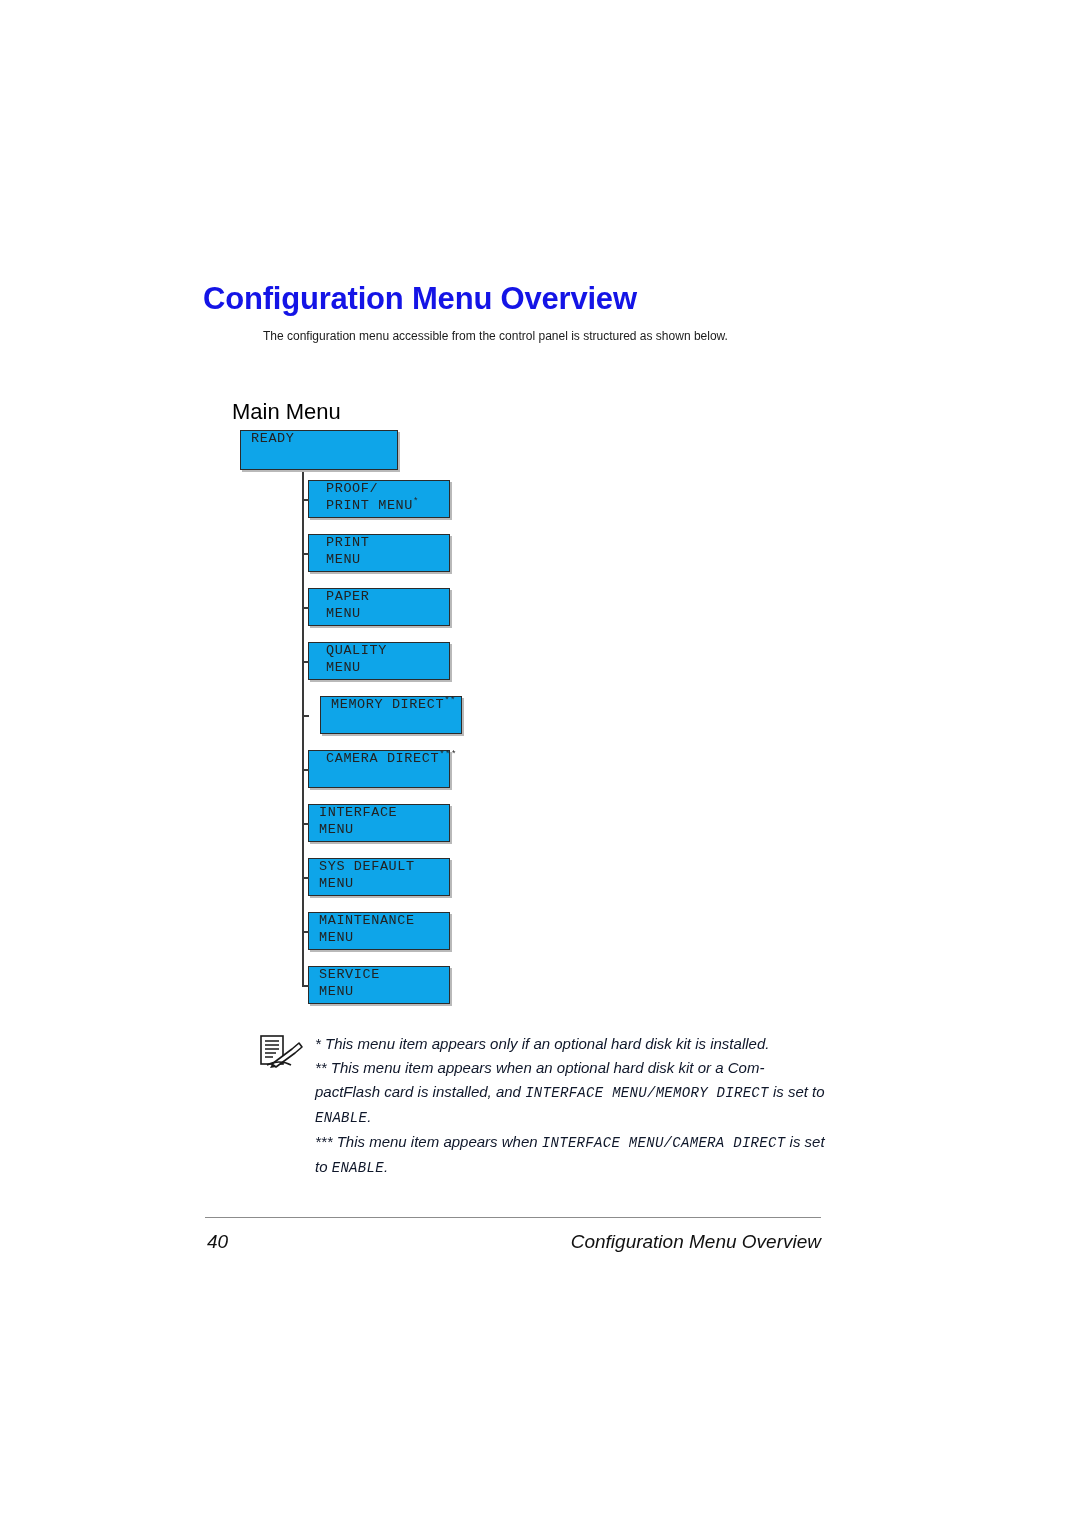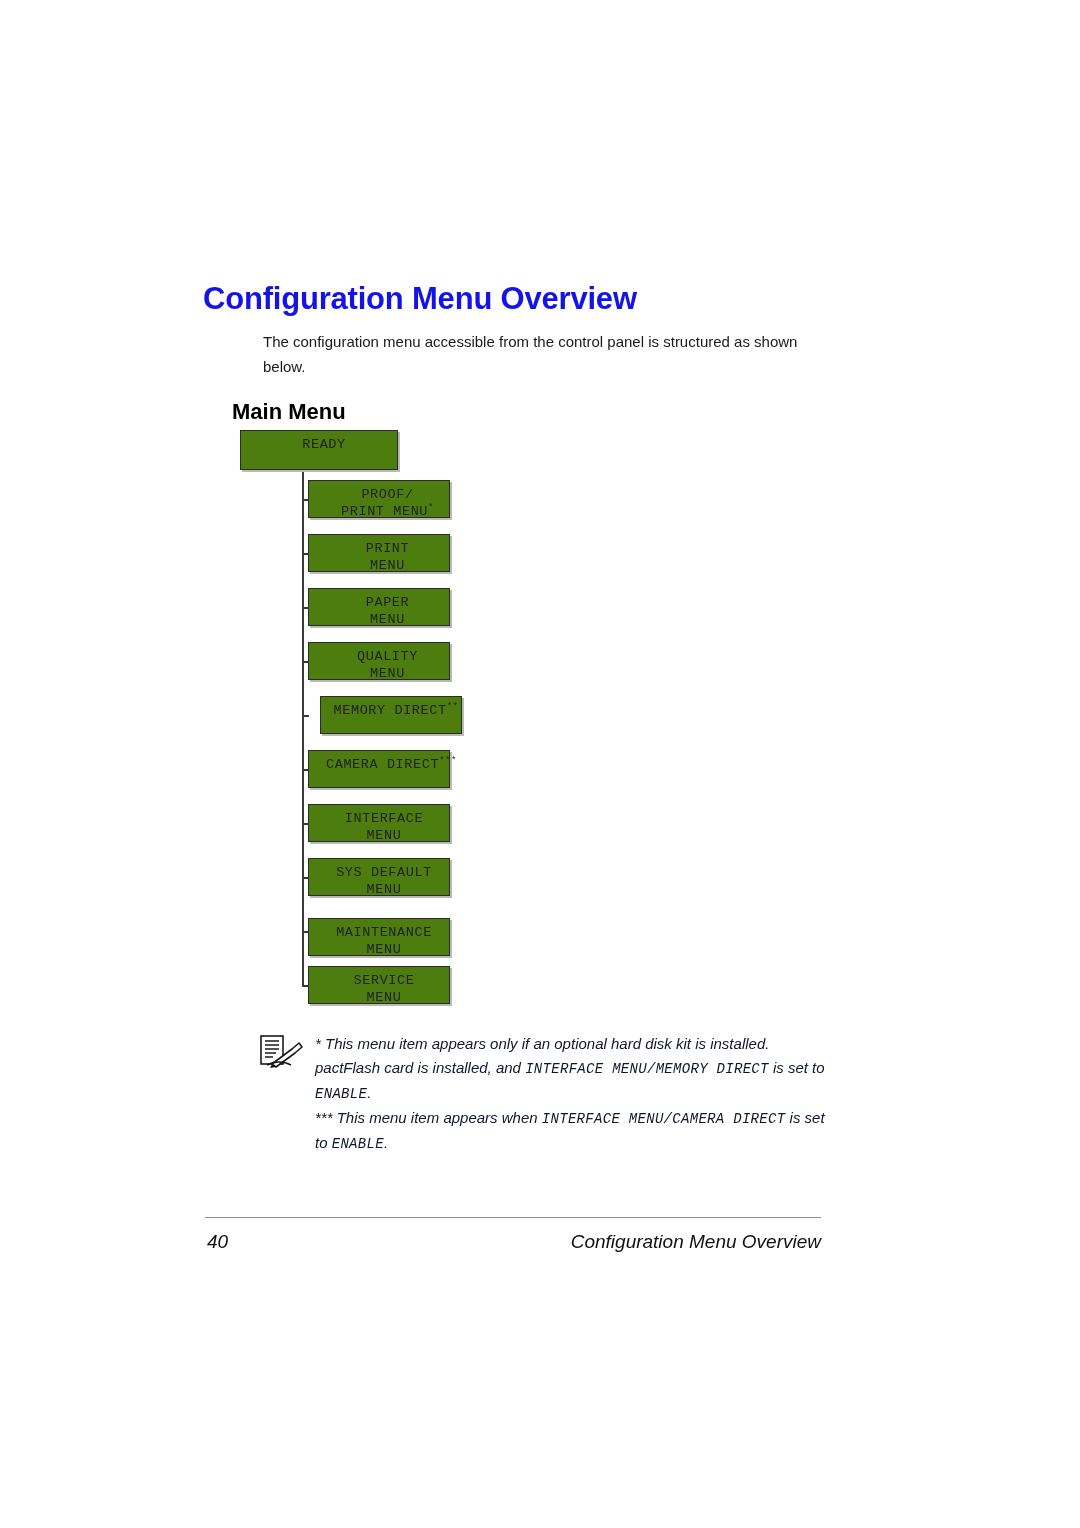--- a/index.html
+++ b/index.html
@@ -34,58 +34,56 @@
     color: #1414e6;
     white-space: nowrap;
   }
 
   
   .intro {
     position: absolute;
     left: 263px;
     top: 314px;
     width: 540px;
-    font-size: 15px;
-    line-height: 25px;
+    font-size: 12px;
+    line-height: 20px;
     color: #1a1a1a;
   }
 
   
   .subheading {
     position: absolute;
     left: 232px;
     top: 381px;
     font-size: 22px;
-    font-weight: bold;
+    font-weight: normal;
     color: #000000;
     white-space: nowrap;
   }
 
   
   .diagram {
     position: absolute;
     left: 238px;
     top: 428px;
     width: 400px;
     height: 595px;
   }
 
   .box {
     position: absolute;
     box-sizing: border-box;
-    background: #4d7c0f;
+    background: #0ea5e9;
     border: 1.5px solid #2b2b2b;
     box-shadow: 2px 2px 0 0 #b9b9b9;
     font-family: "Liberation Mono", "DejaVu Sans Mono", monospace;
     font-size: 13.5px;
     line-height: 16.5px;
     color: #222222;
     letter-spacing: 0.6px;
-    padding-top: 6px;
-    text-align: center;
   }
   .box .line {
     display: block;
     white-space: nowrap;
   }
   .box .ind1 { padding-left: 17px; }
   .box .ind0 { padding-left: 10px; }
   .box sup {
     font-size: 9px;
     line-height: 0;
@@ -230,21 +228,21 @@
       <div class="box box-child" style="top: 376px;">
         <span class="line ind0">INTERFACE</span>
         <span class="line ind0">MENU</span>
       </div>
       <div class="stub" style="top: 395px;"></div>
       <div class="box box-child" style="top: 430px;">
         <span class="line ind0">SYS DEFAULT</span>
         <span class="line ind0">MENU</span>
       </div>
       <div class="stub" style="top: 449px;"></div>
-      <div class="box box-child" style="top: 484px; margin-top: 6px;">
+      <div class="box box-child" style="top: 484px;">
         <span class="line ind0">MAINTENANCE</span>
         <span class="line ind0">MENU</span>
       </div>
       <div class="stub" style="top: 503px;"></div>
       <div class="box box-child" style="top: 538px;">
         <span class="line ind0">SERVICE</span>
         <span class="line ind0">MENU</span>
       </div>
       <div class="stub" style="top: 557px;"></div>
     </div>
@@ -258,20 +256,21 @@
         <line x1="7" y1="15" x2="21" y2="15" stroke="#1a1a1a" stroke-width="1.5"></line>
         <line x1="7" y1="19" x2="18" y2="19" stroke="#1a1a1a" stroke-width="1.5"></line>
         <line x1="7" y1="23" x2="15" y2="23" stroke="#1a1a1a" stroke-width="1.5"></line>
         <path d="M14 30 L34 15 L41 9 L44 13 L37 19 L18 33 Z" fill="#ffffff" stroke="#1a1a1a" stroke-width="1.6" stroke-linejoin="round"></path>
         <path d="M14 30 L18 33 L12 34 Z" fill="#1a1a1a"></path>
         <path d="M9 31 C16 27, 26 27, 33 31" fill="none" stroke="#1a1a1a" stroke-width="1.5"></path>
       </svg>
     </span>
     <div class="note-text">
       <div>* This menu item appears only if an optional hard disk kit is installed.</div>
+      <div>** This menu item appears when an optional hard disk kit or a Com-</div>
       <div><span>pactFlash card is installed, and </span><span class="mono">INTERFACE MENU/MEMORY DIRECT</span><span> is set to </span><span class="mono">ENABLE</span><span>.</span></div>
       <div><span>*** This menu item appears when </span><span class="mono">INTERFACE MENU/CAMERA DIRECT</span><span> is set to </span><span class="mono">ENABLE</span><span>.</span></div>
     </div>
   </div>
 
   <div class="footer-rule"></div>
   <div class="footer-page">40</div>
   <div class="footer-title">Configuration Menu Overview</div>
 
 </div>

